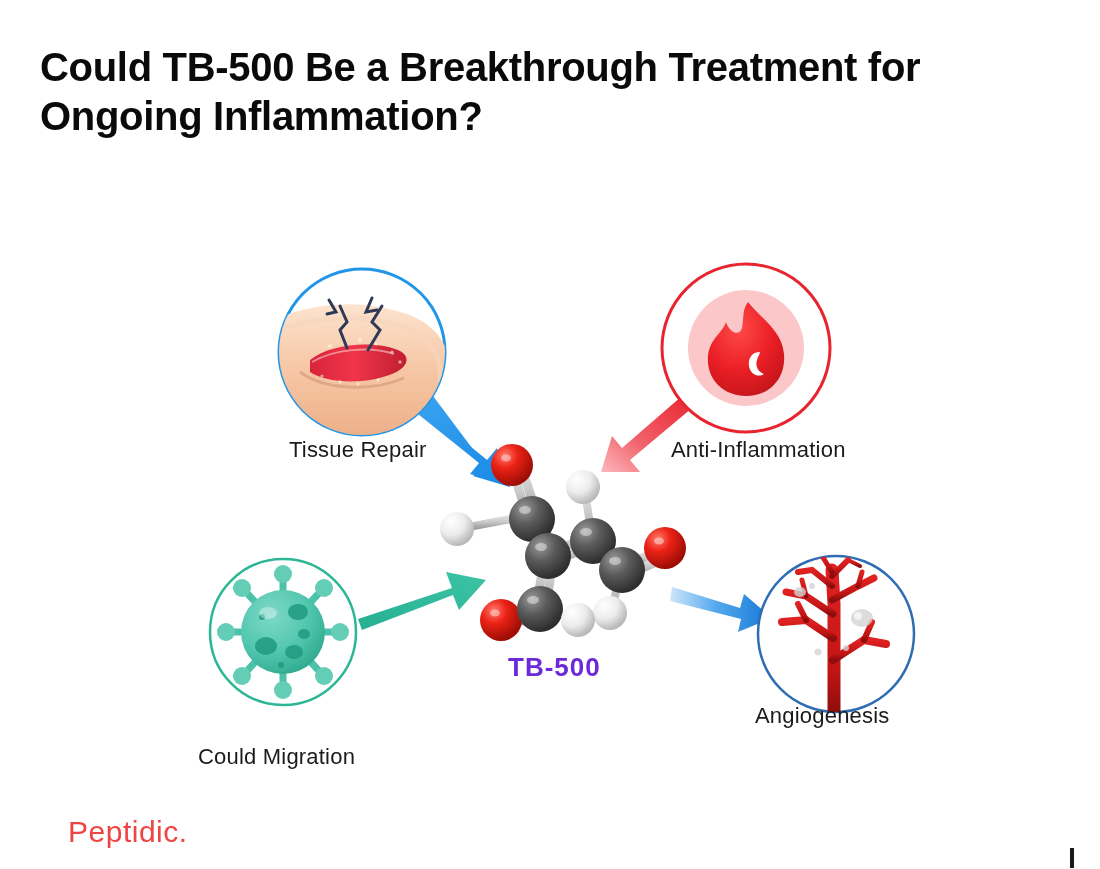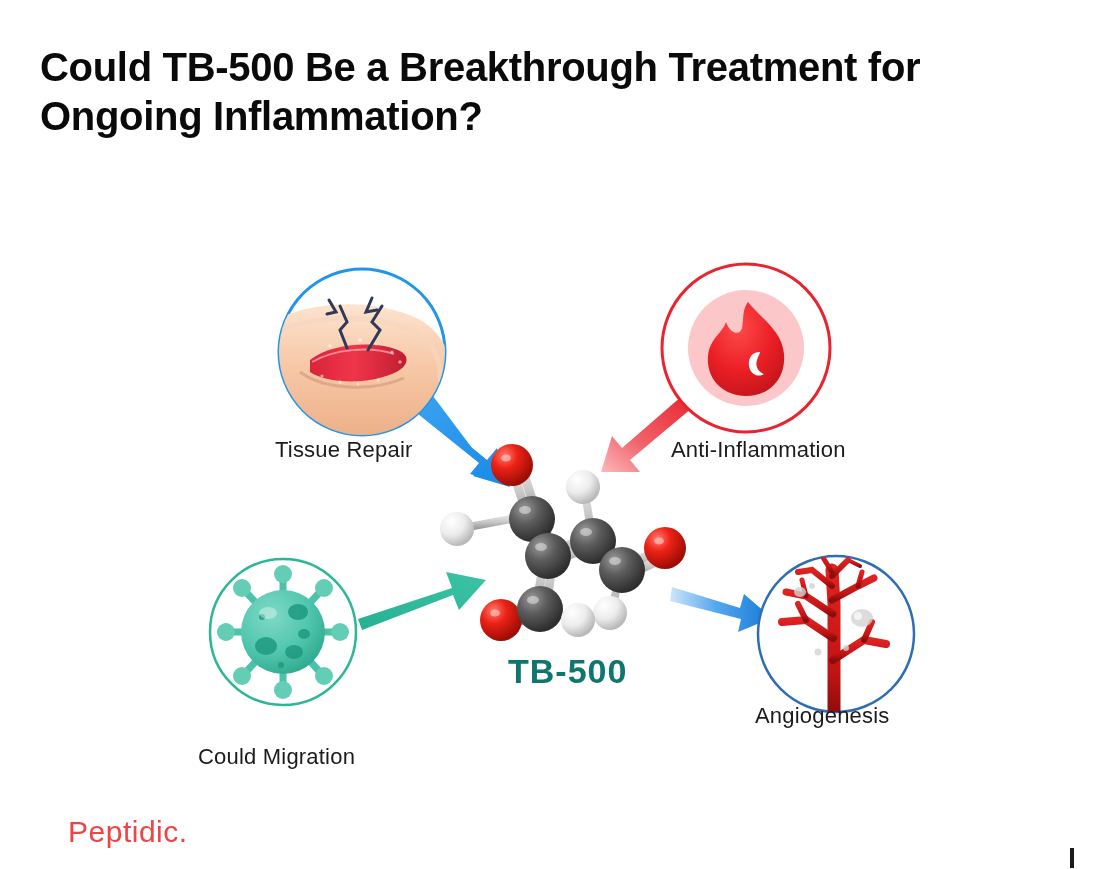--- a/index.html
+++ b/index.html
@@ -22,29 +22,29 @@
   .stage{position:absolute;left:0;top:0;width:1100px;height:869px;}
   .stage svg{display:block;}
 
   
   .node-label{
     position:absolute;
     font-family:"Liberation Sans", sans-serif;
     font-size:22px;color:#1b1b1b;white-space:nowrap;
     letter-spacing:0.2px;
   }
-  #lbl-tissue{left:275px;top:437px;}
+  #lbl-tissue{left:289px;top:437px;}
   #lbl-anti{left:671px;top:437px;}
   #lbl-cell{left:198px;top:744px;}
   #lbl-angio{left:755px;top:703px;}
 
   .mol-label{
     position:absolute;left:508px;top:652px;
     font-family:"Liberation Sans", sans-serif;
-    font-weight:bold;font-size:34px;color:#0f766e;letter-spacing:1px;
+    font-weight:bold;font-size:26px;color:#6d28d9;letter-spacing:1px;
   }
 
   
   .brand{
     position:absolute;left:68px;top:815px;
     font-family:"Liberation Sans", sans-serif;
     font-size:30px;color:#ef4444;letter-spacing:0.5px;
   }
   .corner-mark{
     position:absolute;left:1070px;top:848px;

